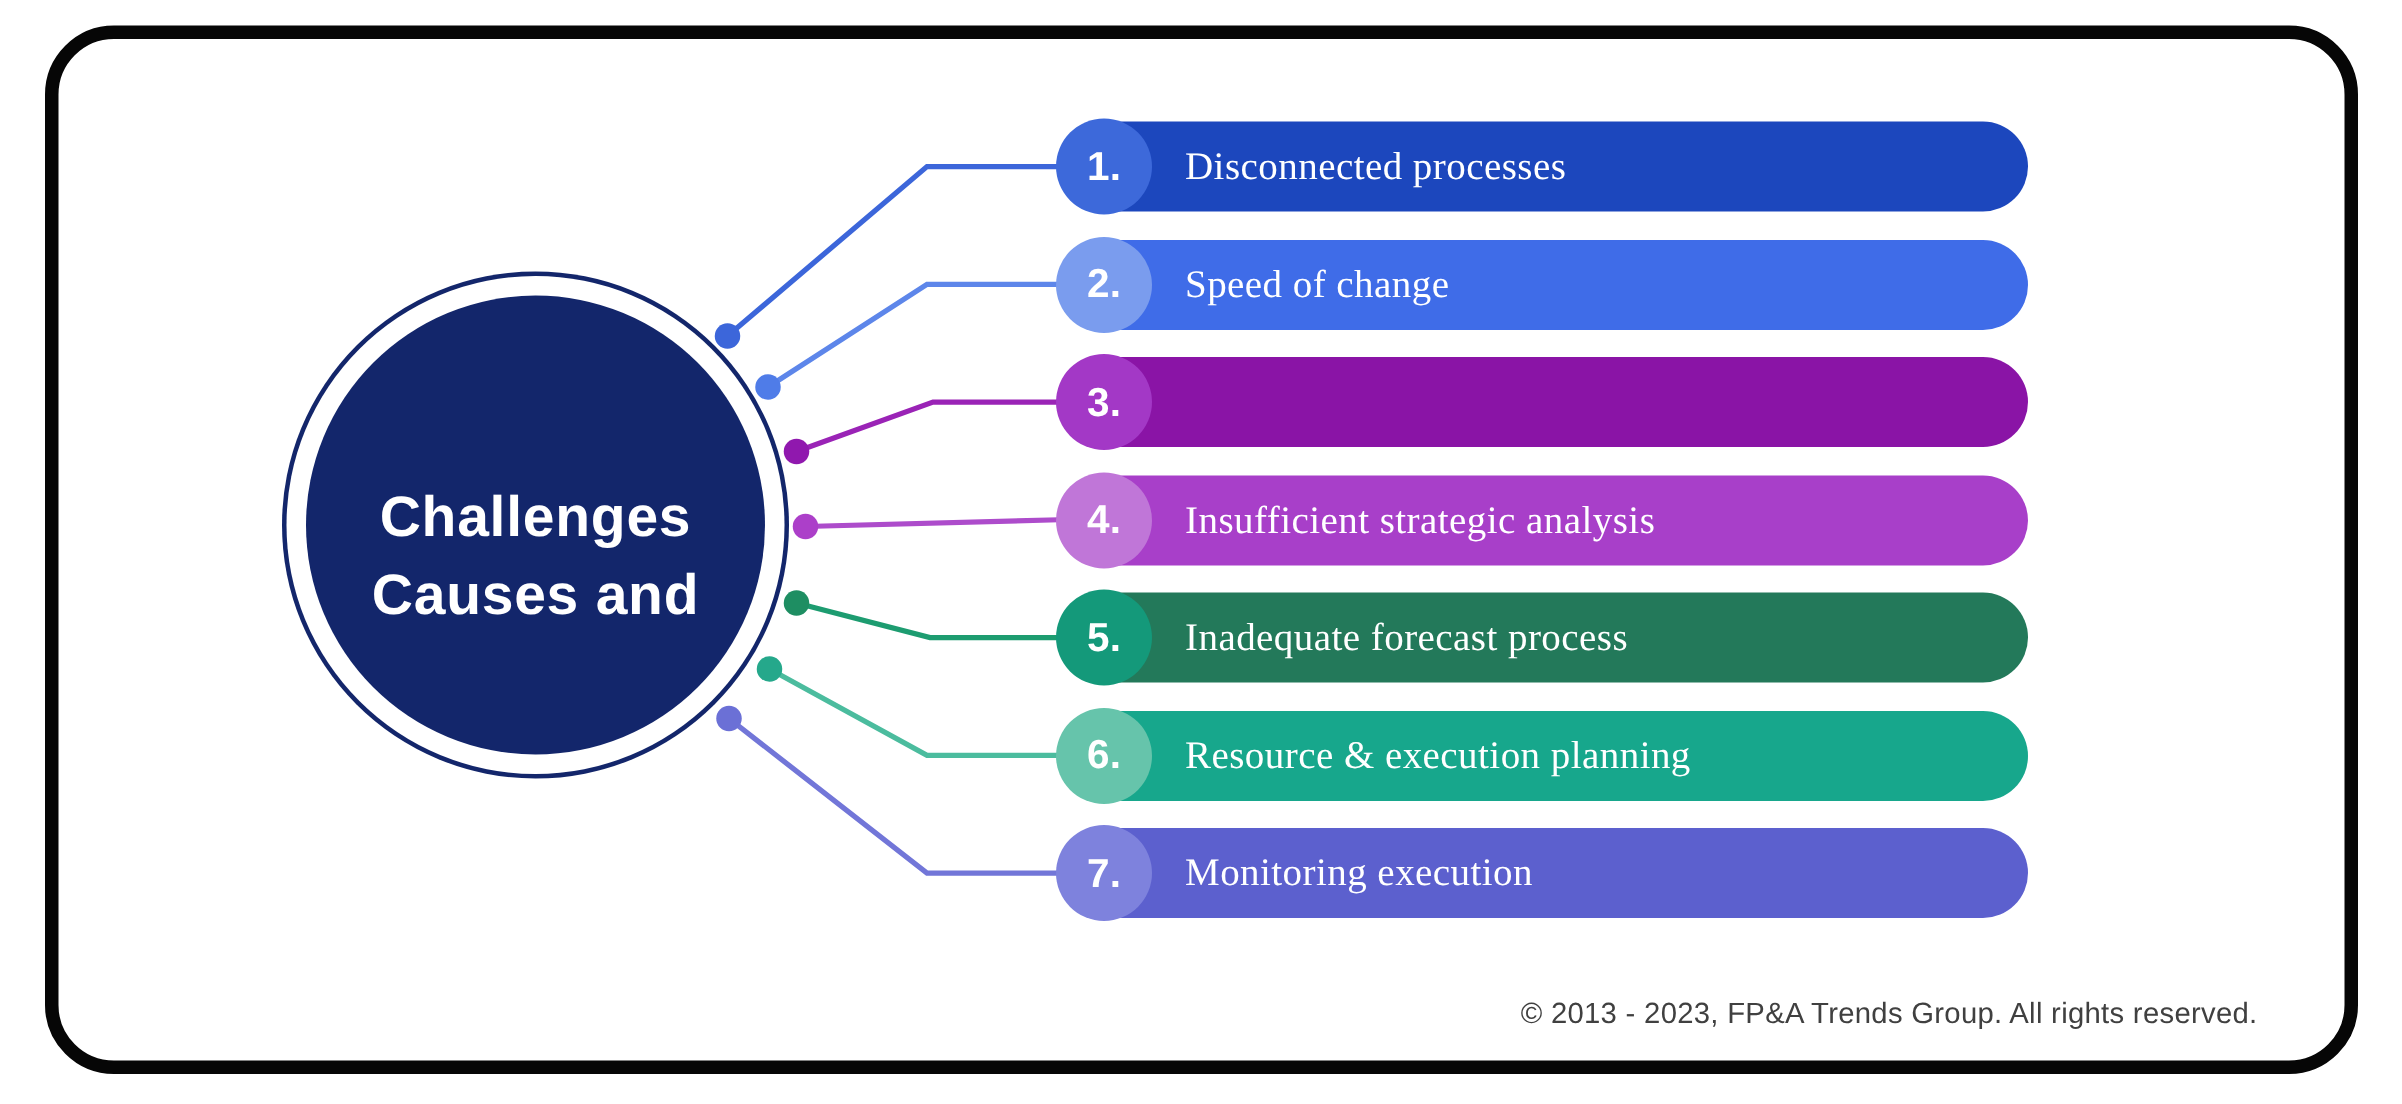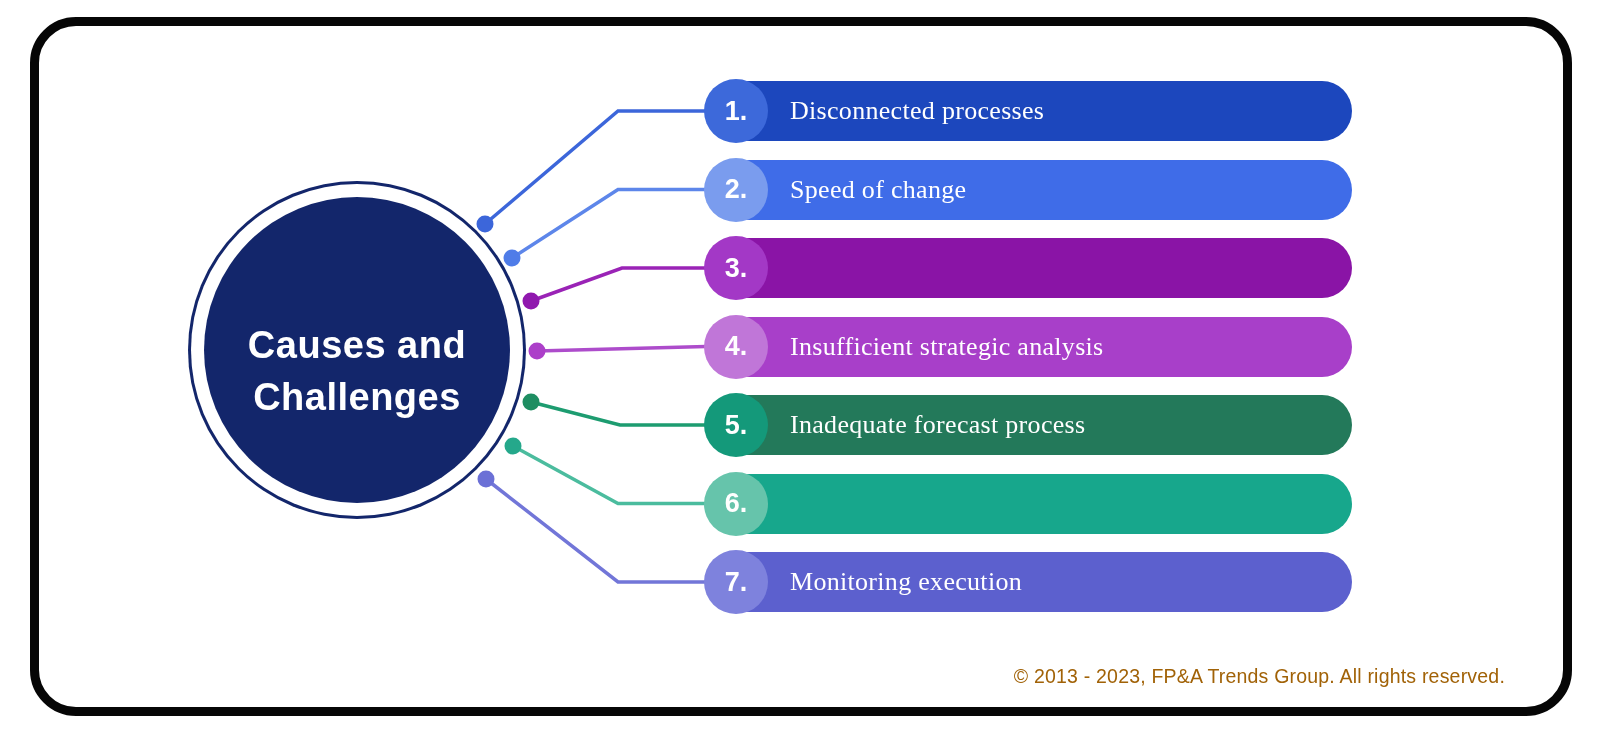--- a/index.html
+++ b/index.html
@@ -41,33 +41,33 @@
   }
   .bar-label {
     position: absolute; left: 84px; top: 0; height: 60px; right: 20px;
     display: flex; align-items: center;
     color: #ffffff; font-size: 26px; letter-spacing: 0.3px;
     white-space: nowrap;
     font-family: Liberation Serif, serif;
   }
   .copyright {
     position: absolute; right: 96px; top: 665px;
-    font-size: 19.5px; color: #a16207; letter-spacing: 0.2px;
+    font-size: 19.5px; color: #404040; letter-spacing: 0.2px;
   }
 </style>
 </head>
 <body>
 
 <div class="canvas">
   <div class="frame"></div>
 
   <div class="hub">
     <div class="hub-title">
+      <div>Challenges</div>
       <div>Causes and</div>
-      <div>Challenges</div>
     </div>
   </div>
 
   <svg id="wires" class="wires" width="1601" height="736">
       <polyline points="485,224 618,111 706,111" fill="none" stroke="#3c66da" stroke-width="3.5"></polyline>
       <circle cx="485" cy="224" r="8.5" fill="#3c66da"></circle>
       <polyline points="512,258 618,189.5 706,189.5" fill="none" stroke="#5d86ea" stroke-width="3.5"></polyline>
       <circle cx="512" cy="258" r="8.5" fill="#4f7ce8"></circle>
       <polyline points="531,301 622,268 706,268" fill="none" stroke="#9a23b6" stroke-width="3.5"></polyline>
       <circle cx="531" cy="301" r="8.5" fill="#9018ae"></circle>
@@ -108,20 +108,21 @@
       <div class="bar" style="top: 395px; background: rgb(35, 121, 90);">
         <div class="badge" style="background: rgb(20, 153, 122);">
           <span>5.</span>
         </div>
         <div class="bar-label">Inadequate forecast process</div>
       </div>
       <div class="bar" style="top: 473.5px; background: rgb(23, 167, 140);">
         <div class="badge" style="background: rgb(102, 196, 171);">
           <span>6.</span>
         </div>
+        <div class="bar-label">Resource &amp; execution planning</div>
       </div>
       <div class="bar" style="top: 552px; background: rgb(92, 96, 206);">
         <div class="badge" style="background: rgb(126, 130, 221);">
           <span>7.</span>
         </div>
         <div class="bar-label">Monitoring execution</div>
       </div>
     </div>
 
   <div class="copyright">© 2013 - 2023, FP&amp;A Trends Group. All rights reserved.</div>

